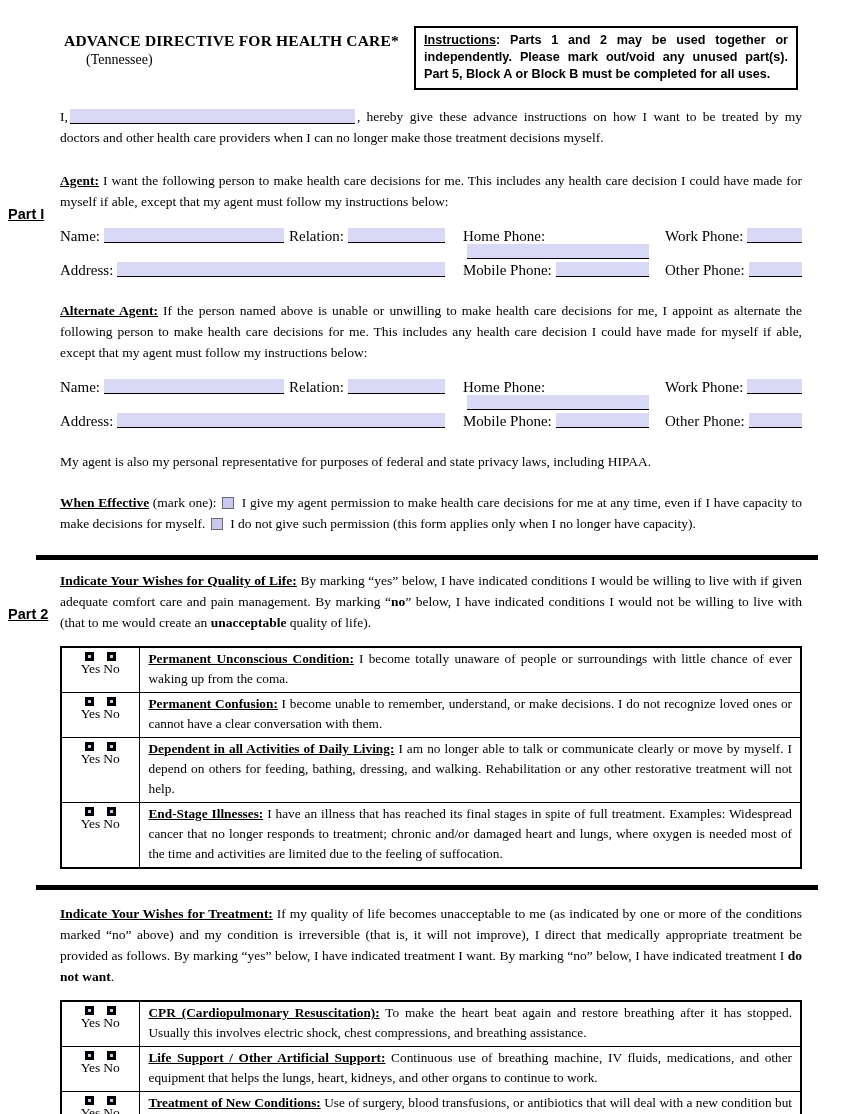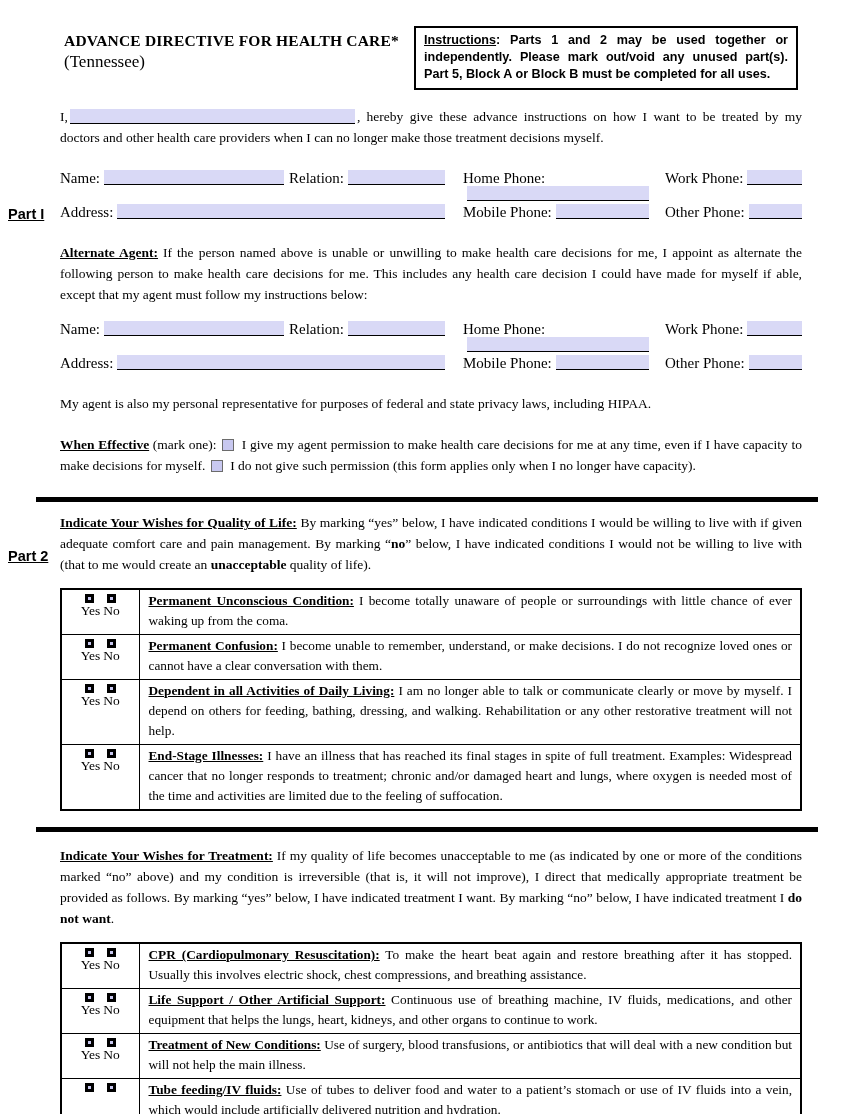--- a/index.html
+++ b/index.html
@@ -4,21 +4,21 @@
 <style>
   * { margin:0; padding:0; box-sizing:border-box; }
   html,body { width:860px; height:1114px; background:#ffffff; overflow:hidden; }
   body { font-family:"Liberation Serif", serif; color:#000; font-size:13.5px; }
   .page { padding:26px 58px 0 60px; position:relative; }
 
   
   .hdr { display:flex; justify-content:center; align-items:flex-start; }
   .title-block { width:350px; padding-top:6px; }
   .doc-title { font-size:15.5px; font-weight:bold; letter-spacing:.2px; }
-  .doc-sub { font-size:17px; margin-top:2px; }
+  .doc-sub { font-size:14px; margin-top:2px;margin-left:22px; }
   .instr-box { width:384px; border:2px solid #000; padding:4px 8px 5px 8px;
                font-family:"Liberation Sans", sans-serif; font-weight:bold;
                font-size:12.6px; line-height:17px; text-align:justify; }
   .instr-box .u { text-decoration:underline; }
 
   
   p.body { text-align:justify; line-height:21px; }
   .bu { font-weight:bold; text-decoration:underline; }
   .b { font-weight:bold; }
 
@@ -71,20 +71,21 @@
       <div class="doc-title">ADVANCE DIRECTIVE FOR HEALTH CARE*</div>
       <div class="doc-sub">(Tennessee)</div>
     </div>
     <div class="instr-box"><span class="u">Instructions</span><span>:  Parts 1 and 2 may be used together or independently.  Please mark out/void any unused part(s). Part 5, Block A or Block B must be completed for all uses.</span></div>
   </div>
 
   <p class="body intro"><span>I,</span><span class="fill name-fill"></span><span>, hereby give these advance instructions on how I want to be treated by my doctors and other health care providers when I can no longer make those treatment decisions myself.</span></p>
 
   <div class="sect mt22">
     <span class="part-label">Part I</span>
+    <p class="body"><span class="bu">Agent:</span><span>  I want the following person to make health care decisions for me.  This includes any health care decision I could have made for myself if able, except that my agent must follow my instructions below:</span></p>
 
     <div class="fields">
       <div class="frow">
         <span class="fg fg-name">
             <span class="lbl">Name:</span>
             <span class="fld"></span>
           </span>
         <span class="fg fg-relation">
             <span class="lbl">Relation:</span>
             <span class="fld"></span>

